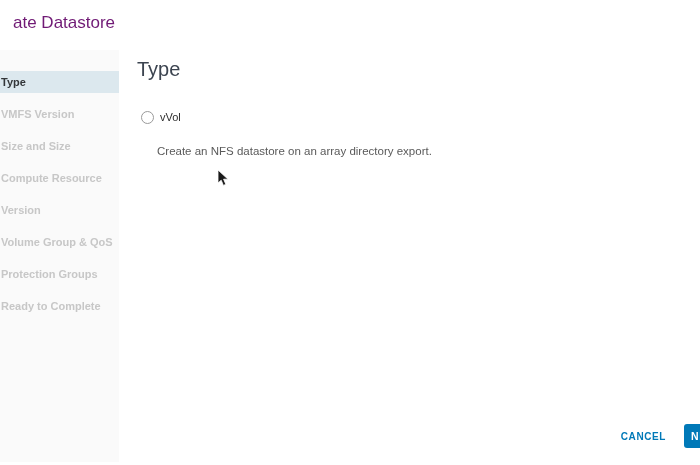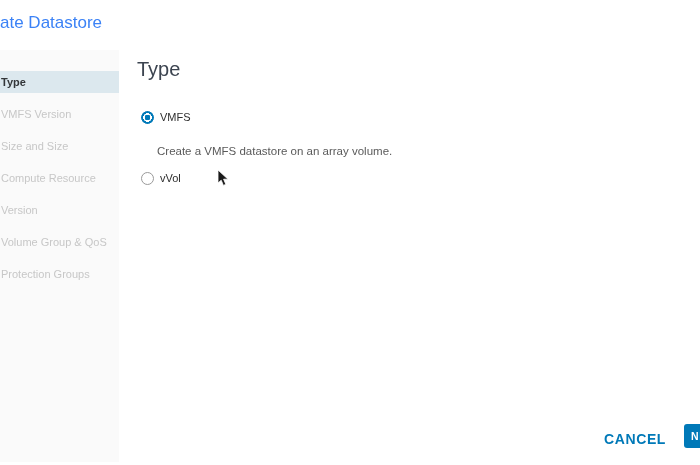--- a/index.html
+++ b/index.html
@@ -8,24 +8,24 @@
     position: relative;
     overflow: hidden;
     background: #ffffff;
     font-family: "Liberation Sans", sans-serif;
     -webkit-font-smoothing: antialiased;
   }
 
   
   .dialog-title {
     position: absolute;
-    left: 0; top: 13px;
+    left: 13px; top: 13px;
     font-size: 17px;
     line-height: 20px;
-    color: #3b82f6;
+    color: #701a75;
     font-weight: 400;
     white-space: nowrap;
   }
 
   
   .sidebar {
     position: absolute;
     left: 0; top: 50px;
     width: 119px; height: 412px;
     background: #fafafa;
@@ -35,20 +35,21 @@
   .step {
     height: 22px;
     margin-bottom: 10px;
     display: flex;
     align-items: center;
     font-size: 11px;
     color: #c7c7c7;
     padding-left: 1px;
     cursor: default;
     white-space: nowrap;
+    font-weight: bold;
   }
   .step.active {
     background: #dce8ee;
     color: #333639;
     font-weight: 600;
   }
 
   
   .content-heading {
     position: absolute;
@@ -95,21 +96,21 @@
     font-size: 11.5px;
     line-height: 14px;
     color: #5a5a5a;
     white-space: nowrap;
   }
 
   
   .cancel-button {
     position: absolute;
     right: 32px; top: 429px;
-    font-size: 14px;
+    font-size: 10px;
     font-weight: 700;
     letter-spacing: 0.6px;
     color: #0079b8;
     background: none;
     border: none;
     padding: 2px 2px;
     cursor: pointer;
     font-family: "Liberation Sans", sans-serif;
   }
   .next-button {
@@ -143,42 +144,37 @@
 <div class="dialog-title">ate Datastore</div>
 
 <div class="sidebar">
   <div class="step active">Type</div>
   <div class="step">VMFS Version</div>
   <div class="step">Size and Size</div>
   <div class="step">Compute Resource</div>
   <div class="step">Version</div>
   <div class="step">Volume Group &amp; QoS</div>
   <div class="step">Protection Groups</div>
+  <div class="step">Ready to Complete</div>
 </div>
 
 <div class="content-heading">Type</div>
 
 <div class="options">
 
-  <div>
-    <div class="option-row">
-      <span class="radio checked"></span>
-      <span class="option-label">VMFS</span>
-    </div>
-    <div class="option-desc">Create a VMFS datastore on an array volume.</div>
-  </div>
 
   <div>
     <div class="option-row">
       <span class="radio"></span>
       <span class="option-label">vVol</span>
     </div>
   </div>
 
   <div>
+    <div class="option-desc">Create an NFS datastore on an array directory export.</div>
   </div>
 
 </div>
 
 <button class="cancel-button">CANCEL</button>
 
 <button class="next-button">NEXT</button>
 
 <svg class="cursor" viewBox="0 0 12 18">
   <path d="M1,1 L1,14 L4.2,11.2 L6.4,16.4 L8.8,15.3 L6.6,10.2 L11,10.2 Z" fill="#1a1a1a" stroke="#ffffff" stroke-width="0.8"></path>

